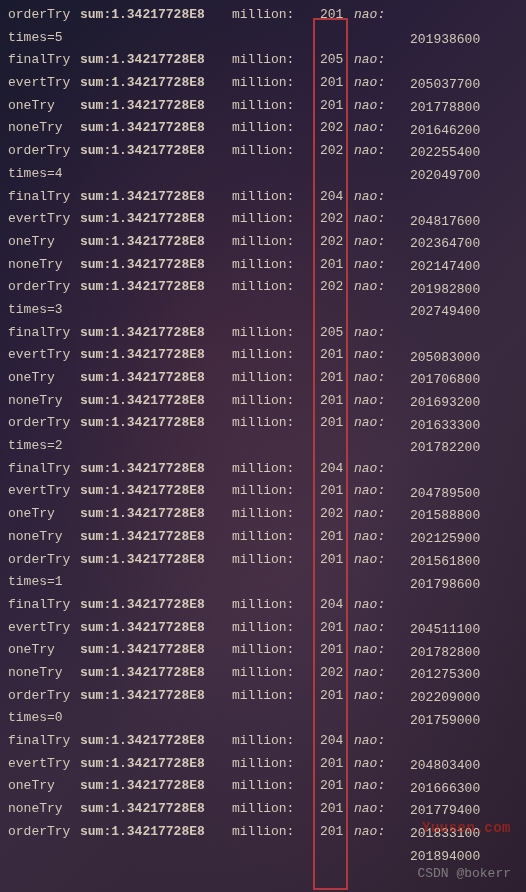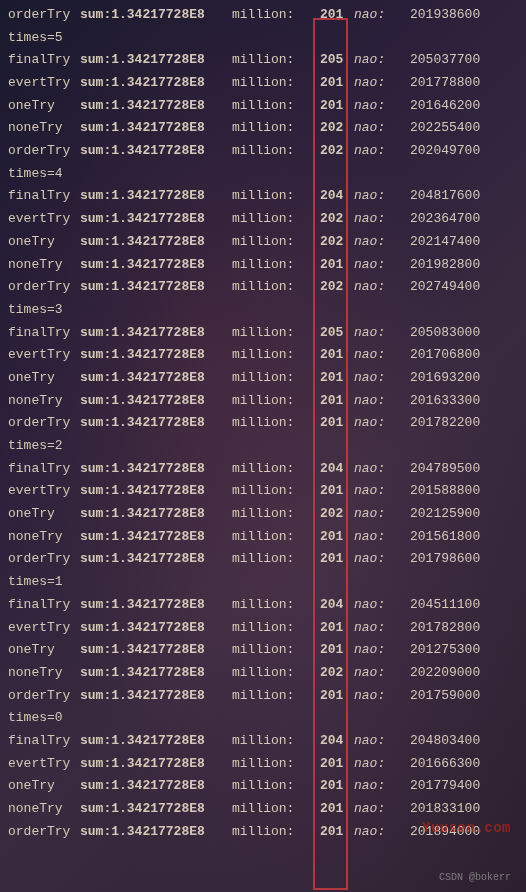--- a/index.html
+++ b/index.html
@@ -31,28 +31,28 @@
       pointer-events: none;
     }
     .terminal {
       position: relative;
       z-index: 1;
       white-space: pre;
     }
     .row {
       display: flex;
       height: 22.7px;
-      align-items: flex-end;
+      align-items: flex-start;
     }
     .col-label { width: 72px; }
     .col-sum { width: 152px; font-weight: bold; }
     .col-million { width: 88px; }
-    .col-mval { width: 34px; text-align: left; font-weight: bold; }
+    .col-mval { width: 34px; text-align: left; }
     .col-nao { width: 56px; font-style: italic; }
-    .col-nval { width: 100px; }
+    .col-nval { width: 100px; margin-top: 25px; }
     .highlight-box {
       position: absolute;
       left: 313px;
       top: 18px;
       width: 35px;
       height: 872px;
       border: 2px solid rgba(200,60,60,0.85);
       pointer-events: none;
       z-index: 2;
     }
@@ -64,21 +64,21 @@
       font-size: 14px;
       font-weight: bold;
       z-index: 3;
       letter-spacing: 0.5px;
     }
     .watermark2 {
       position: absolute;
       right: 15px;
       bottom: 6px;
       color: rgba(160,160,160,0.7);
-      font-size: 10px;
+      font-size: 13px;
       z-index: 3;
     }
   </style>
 </head>
 <body>
 
 <div class="terminal" id="terminal-root"><div class="row"><span class="col-label">orderTry</span><span class="col-sum">sum:1.34217728E8</span><span class="col-million">million:</span><span class="col-mval">201</span><span class="col-nao">nao:</span><span class="col-nval">201938600</span></div><div class="row"><span>times=5</span></div><div class="row"><span class="col-label">finalTry</span><span class="col-sum">sum:1.34217728E8</span><span class="col-million">million:</span><span class="col-mval">205</span><span class="col-nao">nao:</span><span class="col-nval">205037700</span></div><div class="row"><span class="col-label">evertTry</span><span class="col-sum">sum:1.34217728E8</span><span class="col-million">million:</span><span class="col-mval">201</span><span class="col-nao">nao:</span><span class="col-nval">201778800</span></div><div class="row"><span class="col-label">oneTry</span><span class="col-sum">sum:1.34217728E8</span><span class="col-million">million:</span><span class="col-mval">201</span><span class="col-nao">nao:</span><span class="col-nval">201646200</span></div><div class="row"><span class="col-label">noneTry</span><span class="col-sum">sum:1.34217728E8</span><span class="col-million">million:</span><span class="col-mval">202</span><span class="col-nao">nao:</span><span class="col-nval">202255400</span></div><div class="row"><span class="col-label">orderTry</span><span class="col-sum">sum:1.34217728E8</span><span class="col-million">million:</span><span class="col-mval">202</span><span class="col-nao">nao:</span><span class="col-nval">202049700</span></div><div class="row"><span>times=4</span></div><div class="row"><span class="col-label">finalTry</span><span class="col-sum">sum:1.34217728E8</span><span class="col-million">million:</span><span class="col-mval">204</span><span class="col-nao">nao:</span><span class="col-nval">204817600</span></div><div class="row"><span class="col-label">evertTry</span><span class="col-sum">sum:1.34217728E8</span><span class="col-million">million:</span><span class="col-mval">202</span><span class="col-nao">nao:</span><span class="col-nval">202364700</span></div><div class="row"><span class="col-label">oneTry</span><span class="col-sum">sum:1.34217728E8</span><span class="col-million">million:</span><span class="col-mval">202</span><span class="col-nao">nao:</span><span class="col-nval">202147400</span></div><div class="row"><span class="col-label">noneTry</span><span class="col-sum">sum:1.34217728E8</span><span class="col-million">million:</span><span class="col-mval">201</span><span class="col-nao">nao:</span><span class="col-nval">201982800</span></div><div class="row"><span class="col-label">orderTry</span><span class="col-sum">sum:1.34217728E8</span><span class="col-million">million:</span><span class="col-mval">202</span><span class="col-nao">nao:</span><span class="col-nval">202749400</span></div><div class="row"><span>times=3</span></div><div class="row"><span class="col-label">finalTry</span><span class="col-sum">sum:1.34217728E8</span><span class="col-million">million:</span><span class="col-mval">205</span><span class="col-nao">nao:</span><span class="col-nval">205083000</span></div><div class="row"><span class="col-label">evertTry</span><span class="col-sum">sum:1.34217728E8</span><span class="col-million">million:</span><span class="col-mval">201</span><span class="col-nao">nao:</span><span class="col-nval">201706800</span></div><div class="row"><span class="col-label">oneTry</span><span class="col-sum">sum:1.34217728E8</span><span class="col-million">million:</span><span class="col-mval">201</span><span class="col-nao">nao:</span><span class="col-nval">201693200</span></div><div class="row"><span class="col-label">noneTry</span><span class="col-sum">sum:1.34217728E8</span><span class="col-million">million:</span><span class="col-mval">201</span><span class="col-nao">nao:</span><span class="col-nval">201633300</span></div><div class="row"><span class="col-label">orderTry</span><span class="col-sum">sum:1.34217728E8</span><span class="col-million">million:</span><span class="col-mval">201</span><span class="col-nao">nao:</span><span class="col-nval">201782200</span></div><div class="row"><span>times=2</span></div><div class="row"><span class="col-label">finalTry</span><span class="col-sum">sum:1.34217728E8</span><span class="col-million">million:</span><span class="col-mval">204</span><span class="col-nao">nao:</span><span class="col-nval">204789500</span></div><div class="row"><span class="col-label">evertTry</span><span class="col-sum">sum:1.34217728E8</span><span class="col-million">million:</span><span class="col-mval">201</span><span class="col-nao">nao:</span><span class="col-nval">201588800</span></div><div class="row"><span class="col-label">oneTry</span><span class="col-sum">sum:1.34217728E8</span><span class="col-million">million:</span><span class="col-mval">202</span><span class="col-nao">nao:</span><span class="col-nval">202125900</span></div><div class="row"><span class="col-label">noneTry</span><span class="col-sum">sum:1.34217728E8</span><span class="col-million">million:</span><span class="col-mval">201</span><span class="col-nao">nao:</span><span class="col-nval">201561800</span></div><div class="row"><span class="col-label">orderTry</span><span class="col-sum">sum:1.34217728E8</span><span class="col-million">million:</span><span class="col-mval">201</span><span class="col-nao">nao:</span><span class="col-nval">201798600</span></div><div class="row"><span>times=1</span></div><div class="row"><span class="col-label">finalTry</span><span class="col-sum">sum:1.34217728E8</span><span class="col-million">million:</span><span class="col-mval">204</span><span class="col-nao">nao:</span><span class="col-nval">204511100</span></div><div class="row"><span class="col-label">evertTry</span><span class="col-sum">sum:1.34217728E8</span><span class="col-million">million:</span><span class="col-mval">201</span><span class="col-nao">nao:</span><span class="col-nval">201782800</span></div><div class="row"><span class="col-label">oneTry</span><span class="col-sum">sum:1.34217728E8</span><span class="col-million">million:</span><span class="col-mval">201</span><span class="col-nao">nao:</span><span class="col-nval">201275300</span></div><div class="row"><span class="col-label">noneTry</span><span class="col-sum">sum:1.34217728E8</span><span class="col-million">million:</span><span class="col-mval">202</span><span class="col-nao">nao:</span><span class="col-nval">202209000</span></div><div class="row"><span class="col-label">orderTry</span><span class="col-sum">sum:1.34217728E8</span><span class="col-million">million:</span><span class="col-mval">201</span><span class="col-nao">nao:</span><span class="col-nval">201759000</span></div><div class="row"><span>times=0</span></div><div class="row"><span class="col-label">finalTry</span><span class="col-sum">sum:1.34217728E8</span><span class="col-million">million:</span><span class="col-mval">204</span><span class="col-nao">nao:</span><span class="col-nval">204803400</span></div><div class="row"><span class="col-label">evertTry</span><span class="col-sum">sum:1.34217728E8</span><span class="col-million">million:</span><span class="col-mval">201</span><span class="col-nao">nao:</span><span class="col-nval">201666300</span></div><div class="row"><span class="col-label">oneTry</span><span class="col-sum">sum:1.34217728E8</span><span class="col-million">million:</span><span class="col-mval">201</span><span class="col-nao">nao:</span><span class="col-nval">201779400</span></div><div class="row"><span class="col-label">noneTry</span><span class="col-sum">sum:1.34217728E8</span><span class="col-million">million:</span><span class="col-mval">201</span><span class="col-nao">nao:</span><span class="col-nval">201833100</span></div><div class="row"><span class="col-label">orderTry</span><span class="col-sum">sum:1.34217728E8</span><span class="col-million">million:</span><span class="col-mval">201</span><span class="col-nao">nao:</span><span class="col-nval">201894000</span></div></div>
 
 <div class="highlight-box"></div>
 

